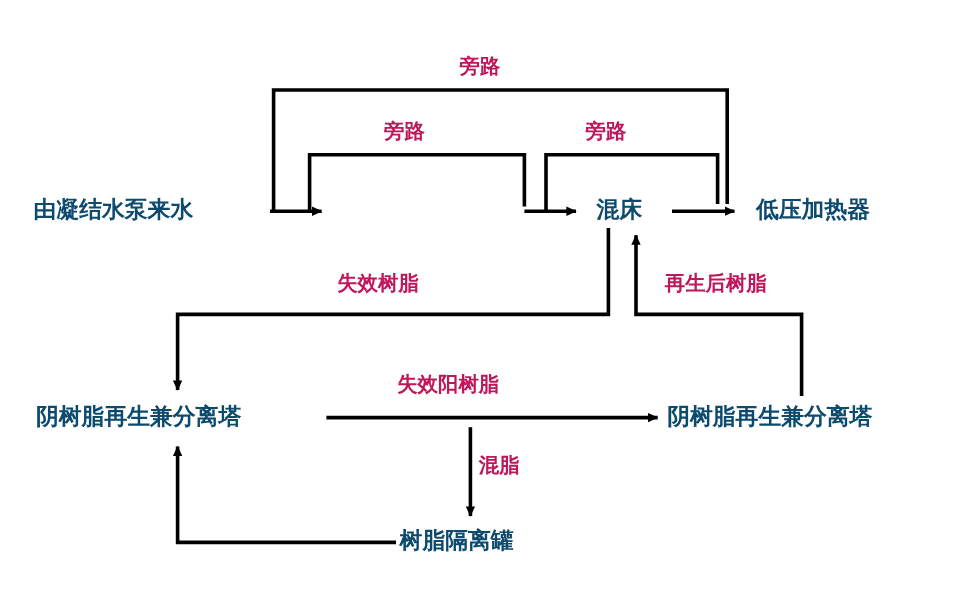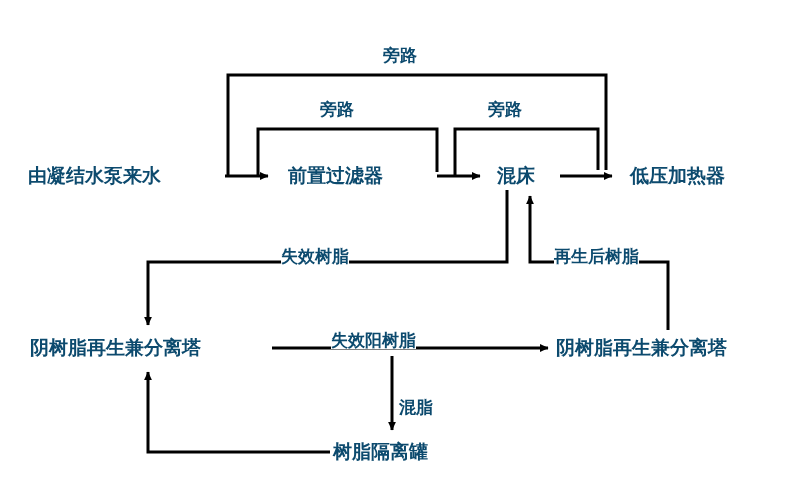--- a/index.html
+++ b/index.html
@@ -31,28 +31,28 @@
     font-weight: bold;
     color: #0c4a6e;
     white-space: nowrap;
     background: #ffffff;
     line-height: 1;
   }
   .lbl {
     position: absolute;
     font-family: "Liberation Sans", sans-serif;
     font-weight: bold;
-    color: #0c4a6e;
+    color: #be185d;
     white-space: nowrap;
     background: #ffffff;
     line-height: 1;
   }
   .n-main { font-size: 19px; }
   .l-byp  { font-size: 17px; }
-  .l-flow { font-size: 17px; margin-top: 20px; }
+  .l-flow { font-size: 17px; }
 </style>
 </head>
 <body>
 
 <div id="diagram">
 
   <svg viewBox="0 0 800 500" aria-hidden="true">
     <defs>
       <marker id="arrow" markerWidth="9" markerHeight="9" refX="8" refY="4.5" orient="auto" markerUnits="userSpaceOnUse">
         <path d="M0,0.6 L8.6,4.5 L0,8.4 z" fill="#000000"></path>
@@ -81,21 +81,20 @@
 
       <line x1="392" y1="356" x2="392" y2="430" marker-end="url(#arrow)"></line>
 
       <path d="M330,452 L148,452 L148,372" marker-end="url(#arrow)"></path>
 
     </g>
   </svg>
 
   <div class="node n-main" style="left:28px; top:166px;">由凝结水泵来水</div>
 
-  <div class="node n-main" style="left:288px; top:166px;">前置过滤器</div>
 
   <div class="node n-main" style="left:497px; top:166px;">混床</div>
 
   <div class="node n-main" style="left:630px; top:166px;">低压加热器</div>
 
   <div class="node n-main" style="left:30px; top:338px;">阴树脂再生兼分离塔</div>
 
   <div class="node n-main" style="left:556px; top:338px;">阴树脂再生兼分离塔</div>
 
   <div class="node n-main" style="left:333px; top:442px;text-align:right;">树脂隔离罐</div>

